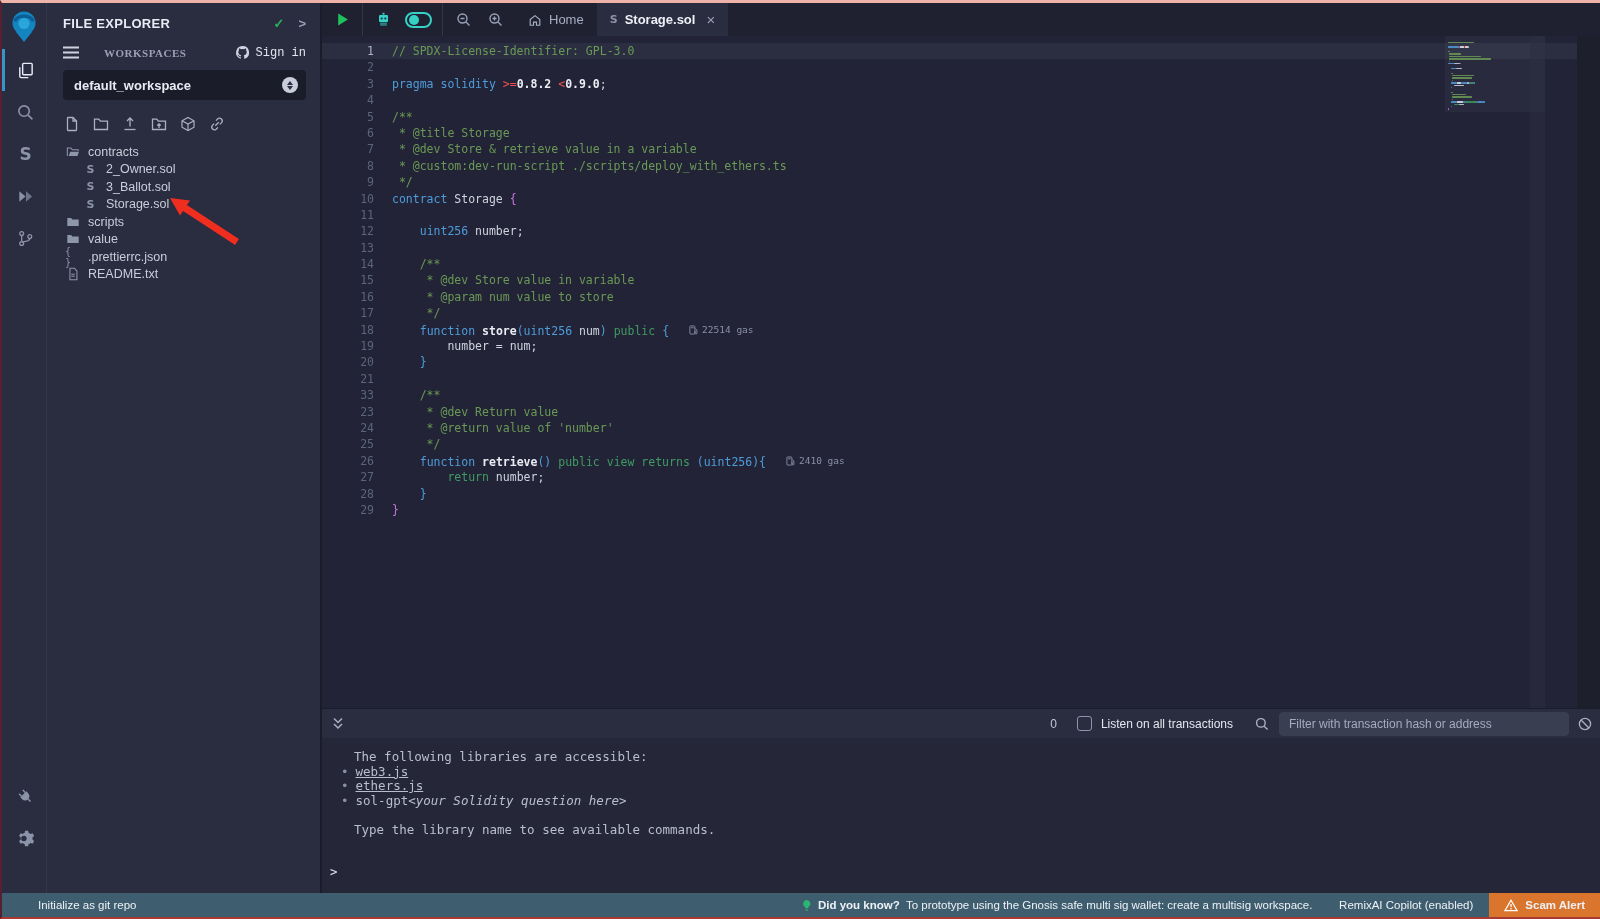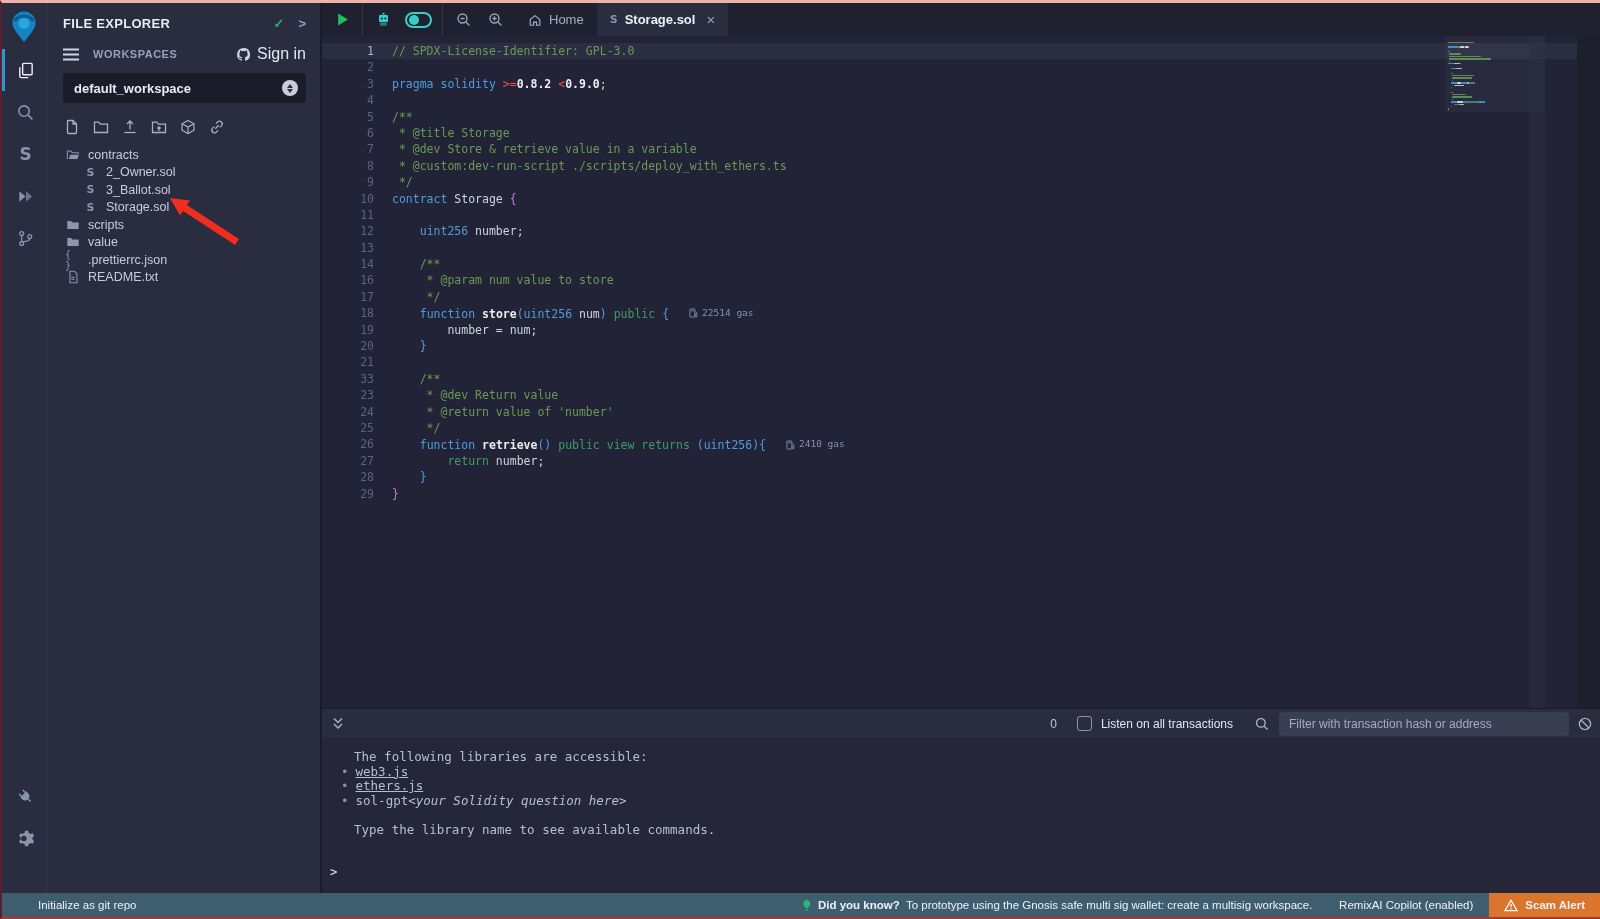--- a/index.html
+++ b/index.html
@@ -29,22 +29,22 @@
   .json-glyph{font-family:"DejaVu Sans Mono",monospace;font-size:10px;color:#8b93a8;letter-spacing:-1px;}
 
   
   .sidepanel{width:275px;background:var(--bg-panel);flex-shrink:0;position:relative;
     border-right:2px solid #1b1c29;}
   .sp-header{display:flex;align-items:center;padding:13px 14px 8px 16px;}
   .sp-title{font-size:13px;font-weight:700;color:#e8ebf3;letter-spacing:.3px;}
   .sp-check{margin-left:auto;color:#27ae60;font-size:13px;font-weight:bold;}
   .sp-chev{color:#9aa1b5;font-size:13px;font-weight:700;margin-left:14px;cursor:pointer;}
   .ws-row{display:flex;align-items:center;padding:6px 14px 0 16px;}
-  .ws-label{font-size:11px;font-weight:700;color:#9aa1b5;letter-spacing:.5px;margin-left:14px;}
-  .signin{margin-left:auto;display:flex;align-items:center;gap:6px;color:#e3e6ee;font-size:16px;cursor:pointer;}
+  .ws-label{font-size:11px;font-weight:700;color:#9aa1b5;letter-spacing:.5px;margin-left:25px;font-family:Liberation Serif, serif;}
+  .signin{margin-left:auto;display:flex;align-items:center;gap:6px;color:#e3e6ee;font-size:12px;cursor:pointer;font-family:Liberation Mono, monospace;}
   .ws-select{margin:10px 14px 0 16px;height:30px;background:var(--bg-select);border-radius:4px;
     display:flex;align-items:center;padding:0 8px 0 11px;cursor:pointer;}
   .ws-name{font-size:13px;font-weight:600;color:#e8ebf3;}
   .ws-caret{margin-left:auto;width:16px;height:16px;border-radius:50%;background:#c9cdd9;
     display:flex;flex-direction:column;align-items:center;justify-content:center;gap:1px;}
   .ws-caret i{display:block;width:0;height:0;border-left:3px solid transparent;border-right:3px solid transparent;}
   .ws-caret .up{border-bottom:4px solid #2a2c3f;}
   .ws-caret .dn{border-top:4px solid #2a2c3f;}
   .ft-toolbar{display:flex;gap:13px;padding:16px 0 0 17px;color:#aab0c2;}
   .ft-toolbar .tbi{width:16px;height:16px;cursor:pointer;}
@@ -365,20 +365,21 @@
             <div class="code-row"><span class="gutter">5</span><span class="code-txt"><span class="s-c">/**</span></span></div>
             <div class="code-row"><span class="gutter">6</span><span class="code-txt"><span class="s-c"> * @title Storage</span></span></div>
             <div class="code-row"><span class="gutter">7</span><span class="code-txt"><span class="s-c"> * @dev Store &amp; retrieve value in a variable</span></span></div>
             <div class="code-row"><span class="gutter">8</span><span class="code-txt"><span class="s-c"> * @custom:dev-run-script ./scripts/deploy_with_ethers.ts</span></span></div>
             <div class="code-row"><span class="gutter">9</span><span class="code-txt"><span class="s-c"> */</span></span></div>
             <div class="code-row"><span class="gutter">10</span><span class="code-txt"><span class="s-k">contract</span><span class="s-w"> Storage </span><span class="s-m">{</span></span></div>
             <div class="code-row"><span class="gutter">11</span><span class="code-txt"></span></div>
             <div class="code-row"><span class="gutter">12</span><span class="code-txt"><span class="s-w">    </span><span class="s-k">uint256</span><span class="s-w"> number;</span></span></div>
             <div class="code-row"><span class="gutter">13</span><span class="code-txt"></span></div>
             <div class="code-row"><span class="gutter">14</span><span class="code-txt"><span class="s-c">    /**</span></span></div>
+            <div class="code-row"><span class="gutter">15</span><span class="code-txt"><span class="s-c">     * @dev Store value in variable</span></span></div>
             <div class="code-row"><span class="gutter">16</span><span class="code-txt"><span class="s-c">     * @param num value to store</span></span></div>
             <div class="code-row"><span class="gutter">17</span><span class="code-txt"><span class="s-c">     */</span></span></div>
             <div class="code-row"><span class="gutter">18</span><span class="code-txt"><span class="s-w">    </span><span class="s-k">function</span><span class="s-w"> </span><span class="s-f">store</span><span class="s-k">(</span><span class="s-k">uint256</span><span class="s-w"> num</span><span class="s-k">)</span><span class="s-w"> </span><span class="s-g">public</span><span class="s-w"> </span><span class="s-k">{</span><span class="gas"><svg viewBox="0 0 10 11" fill="none" stroke="#8a92a6" stroke-width="1">
                     <rect x="1" y="1" width="5.5" height="9" rx=".8"></rect>
                     <path d="M2.2 3h3M7 4l1.8 1.5V9a1 1 0 0 1-2 0V6.5"></path>
                   </svg><span>22514 gas</span></span></span></div>
             <div class="code-row"><span class="gutter">19</span><span class="code-txt"><span class="s-w">        number = num;</span></span></div>
             <div class="code-row"><span class="gutter">20</span><span class="code-txt"><span class="s-w">    </span><span class="s-k">}</span></span></div>
             <div class="code-row"><span class="gutter">21</span><span class="code-txt"></span></div>
             <div class="code-row"><span class="gutter">33</span><span class="code-txt"><span class="s-c">    /**</span></span></div>

